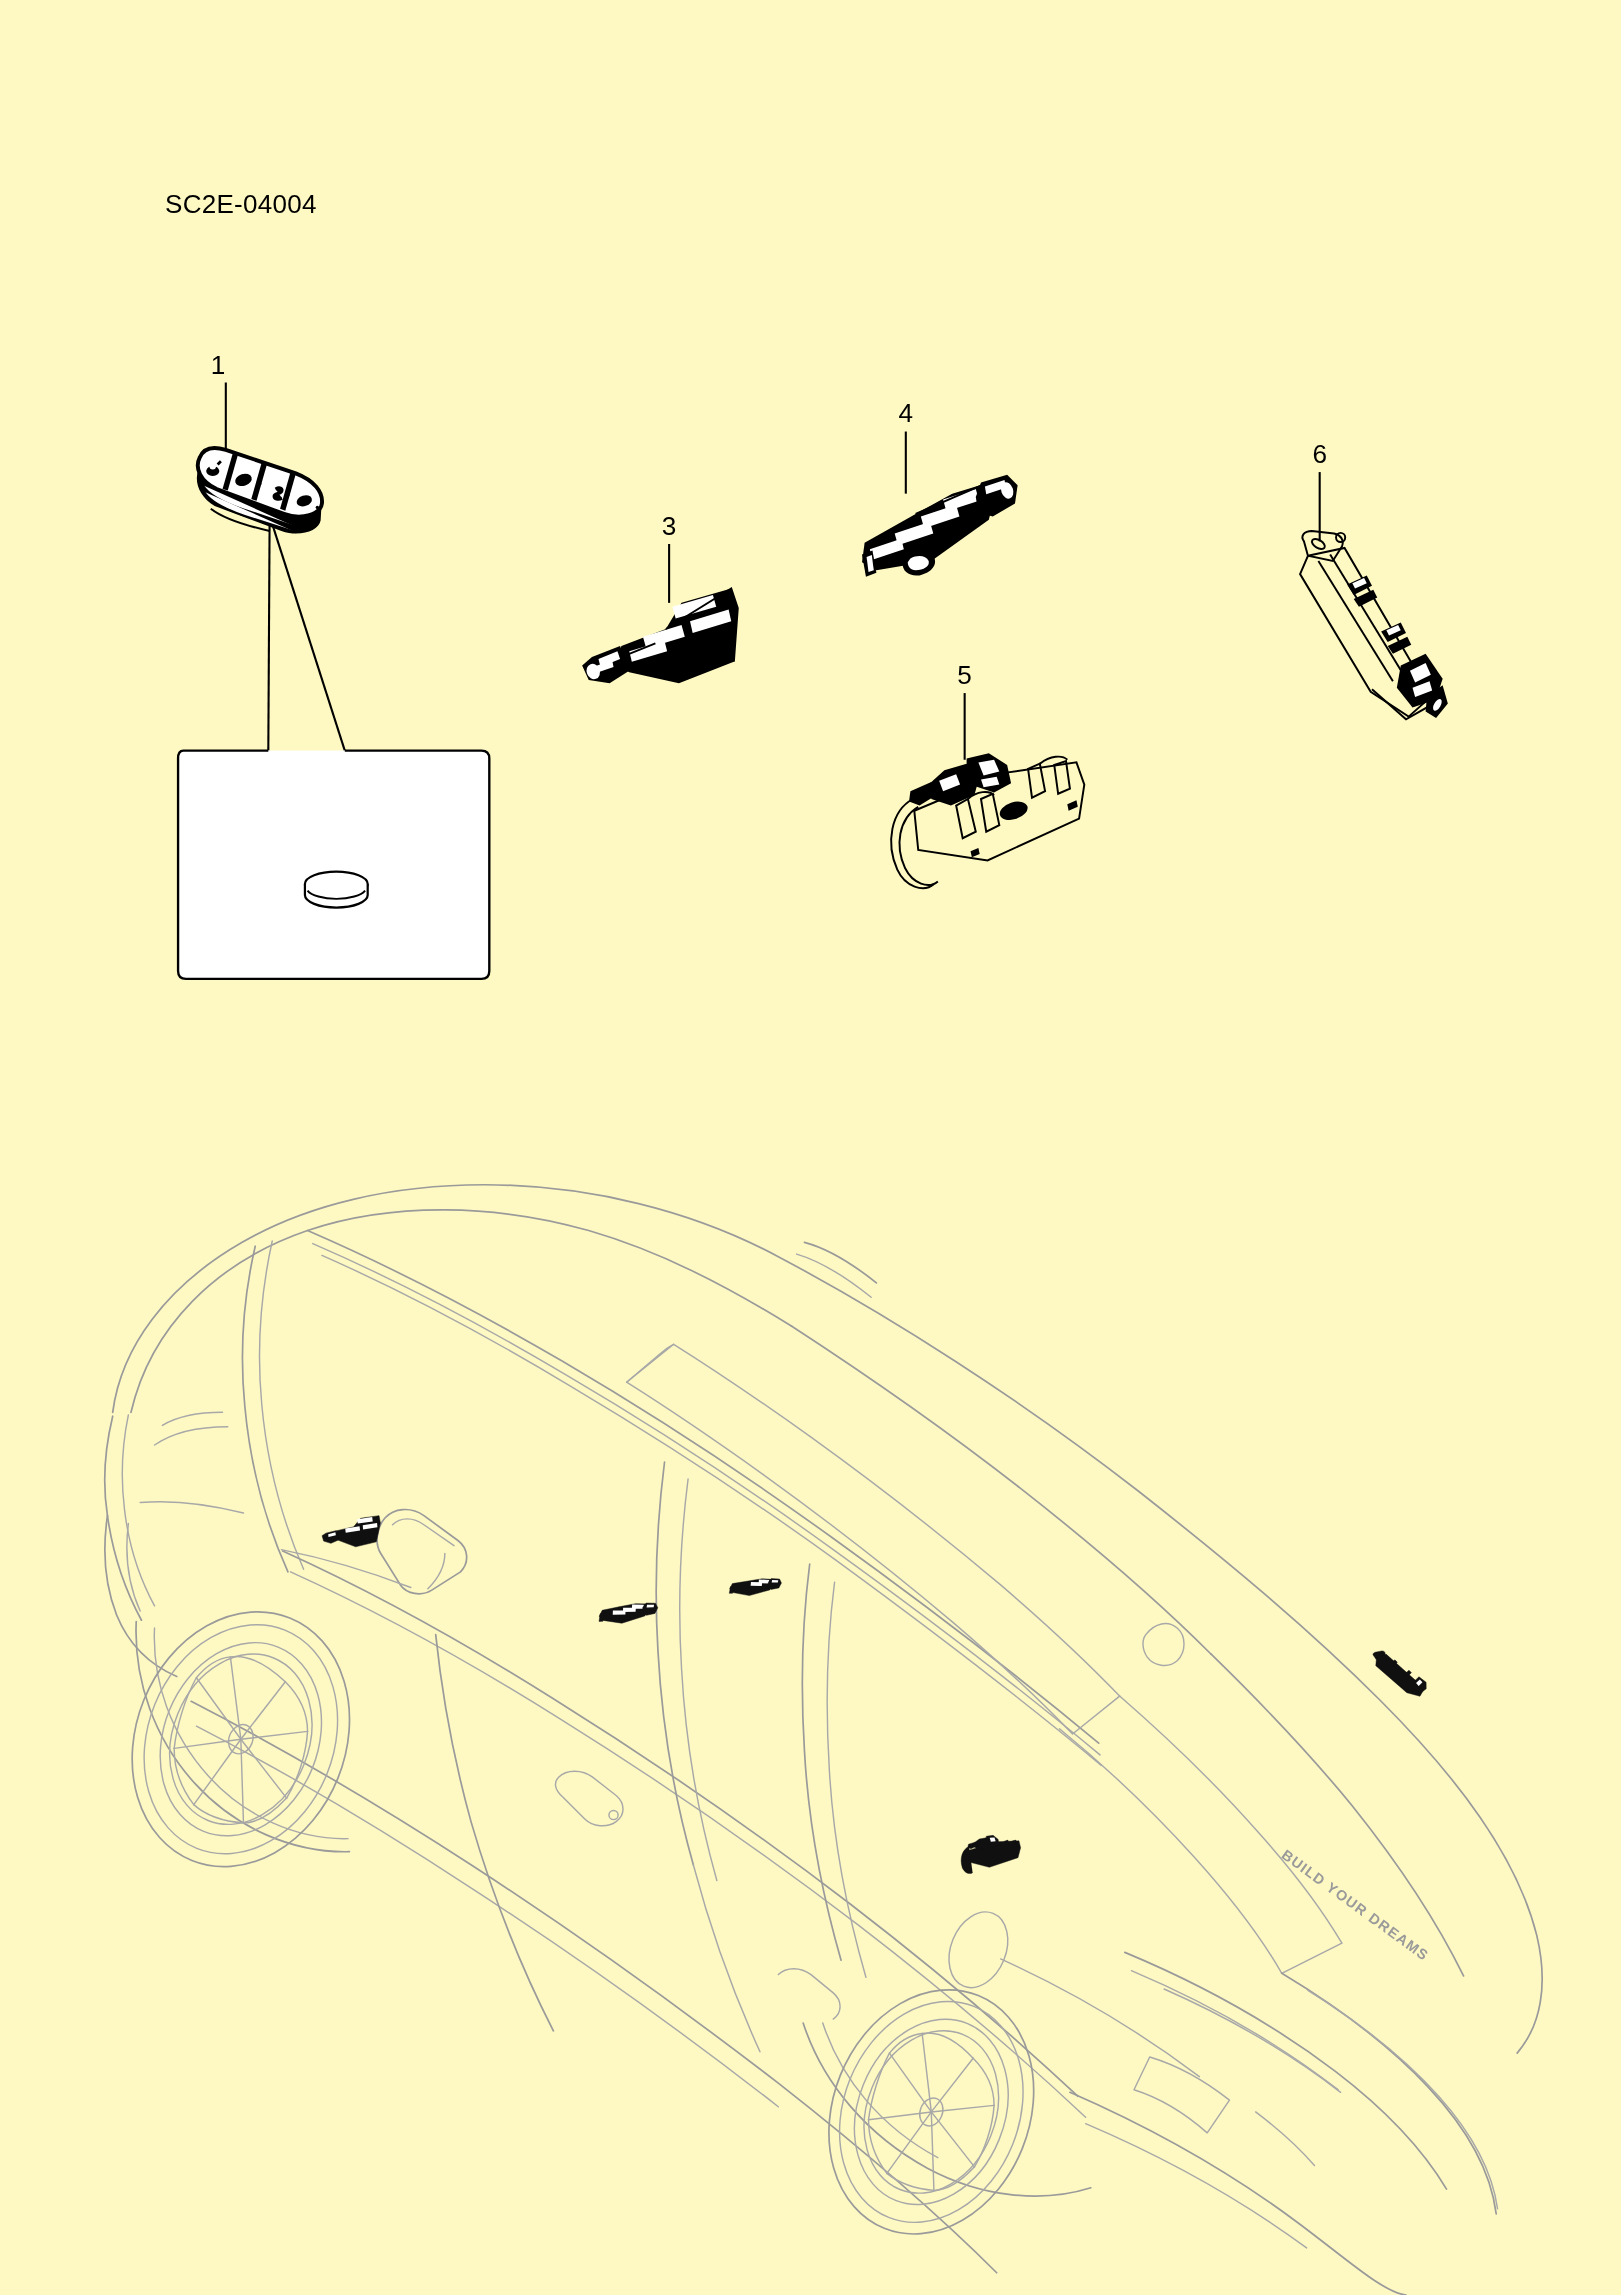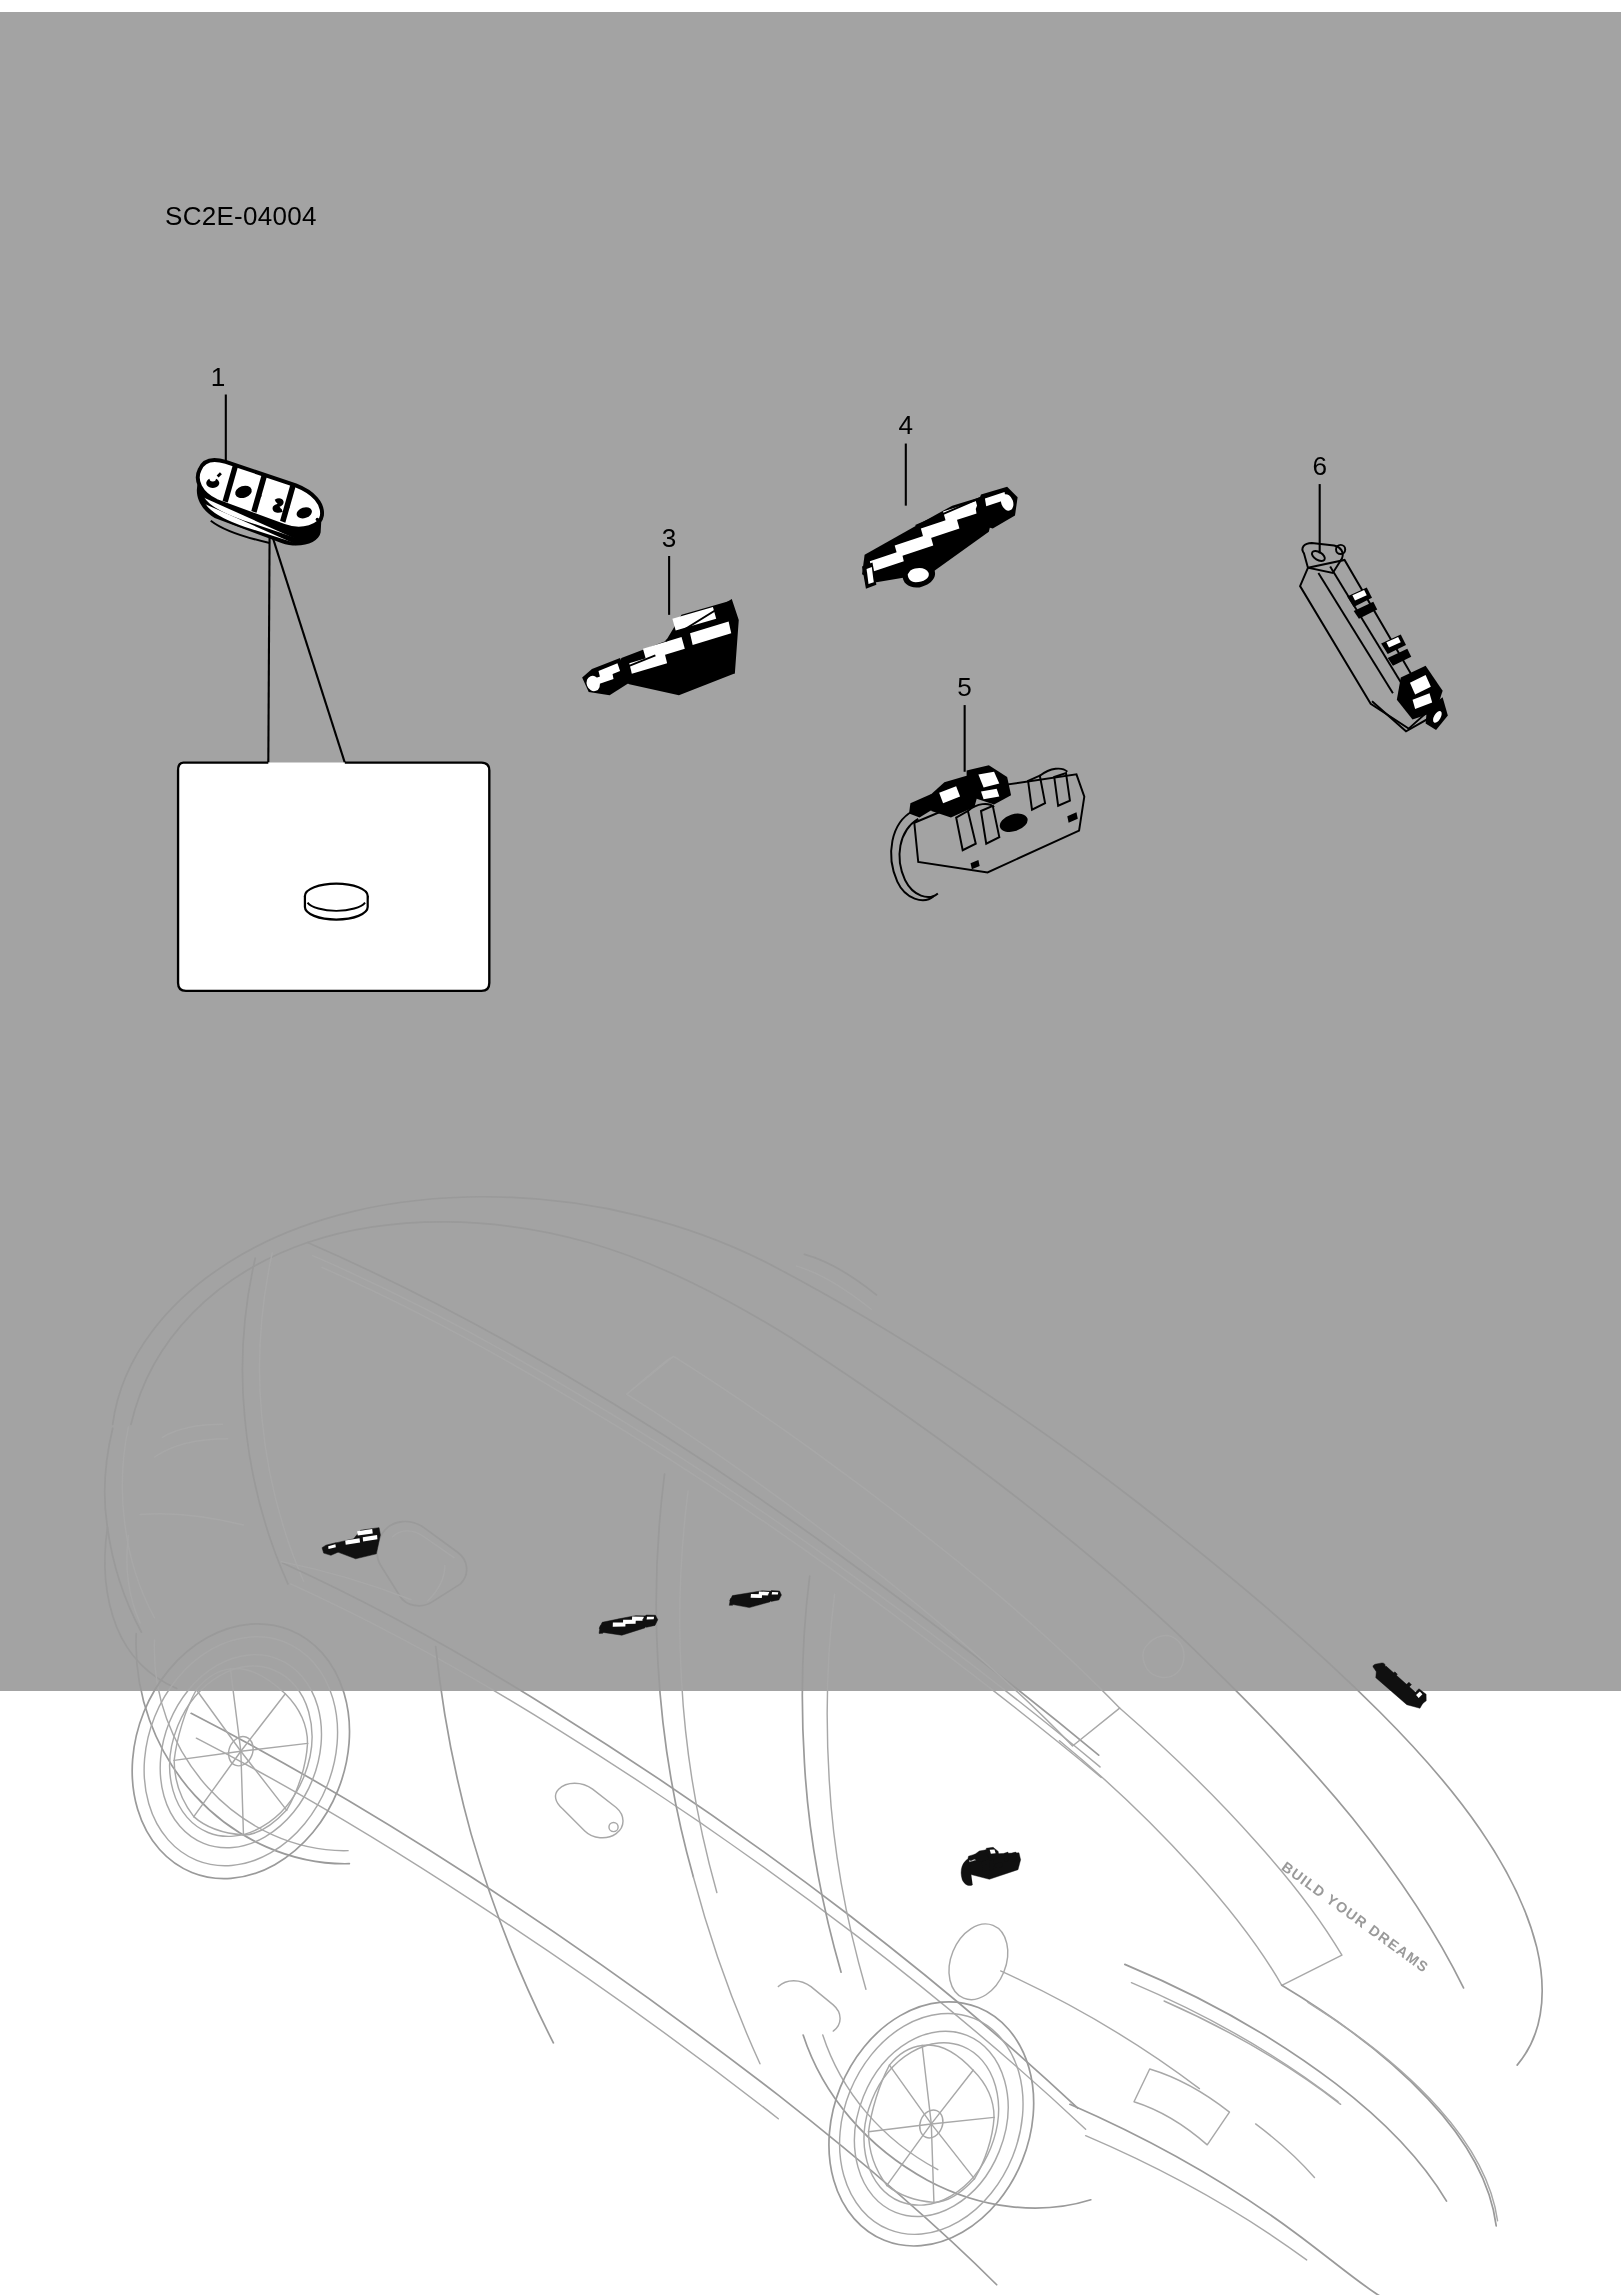--- a/index.html
+++ b/index.html
@@ -9,24 +9,24 @@
   }
   body {
     width: 1622px;
     height: 2295px;
     position: relative;
     font-family: "Liberation Sans", sans-serif;
     overflow: hidden;
   }
   #sheet {
     position: absolute;
-    left: 0; top: 12px;
+    left: 0; top: 0;
     width: 1622px;
-    height: 1679px;
-    background: #a3a3a3;
+    height: 2295px;
+    background: #fef9c3;
   }
   #diagram-title {
     position: absolute;
     left: 165px;
     top: 189px;
     font-size: 26px;
     color: #000000;
     letter-spacing: 0.3px;
     white-space: nowrap;
   }

